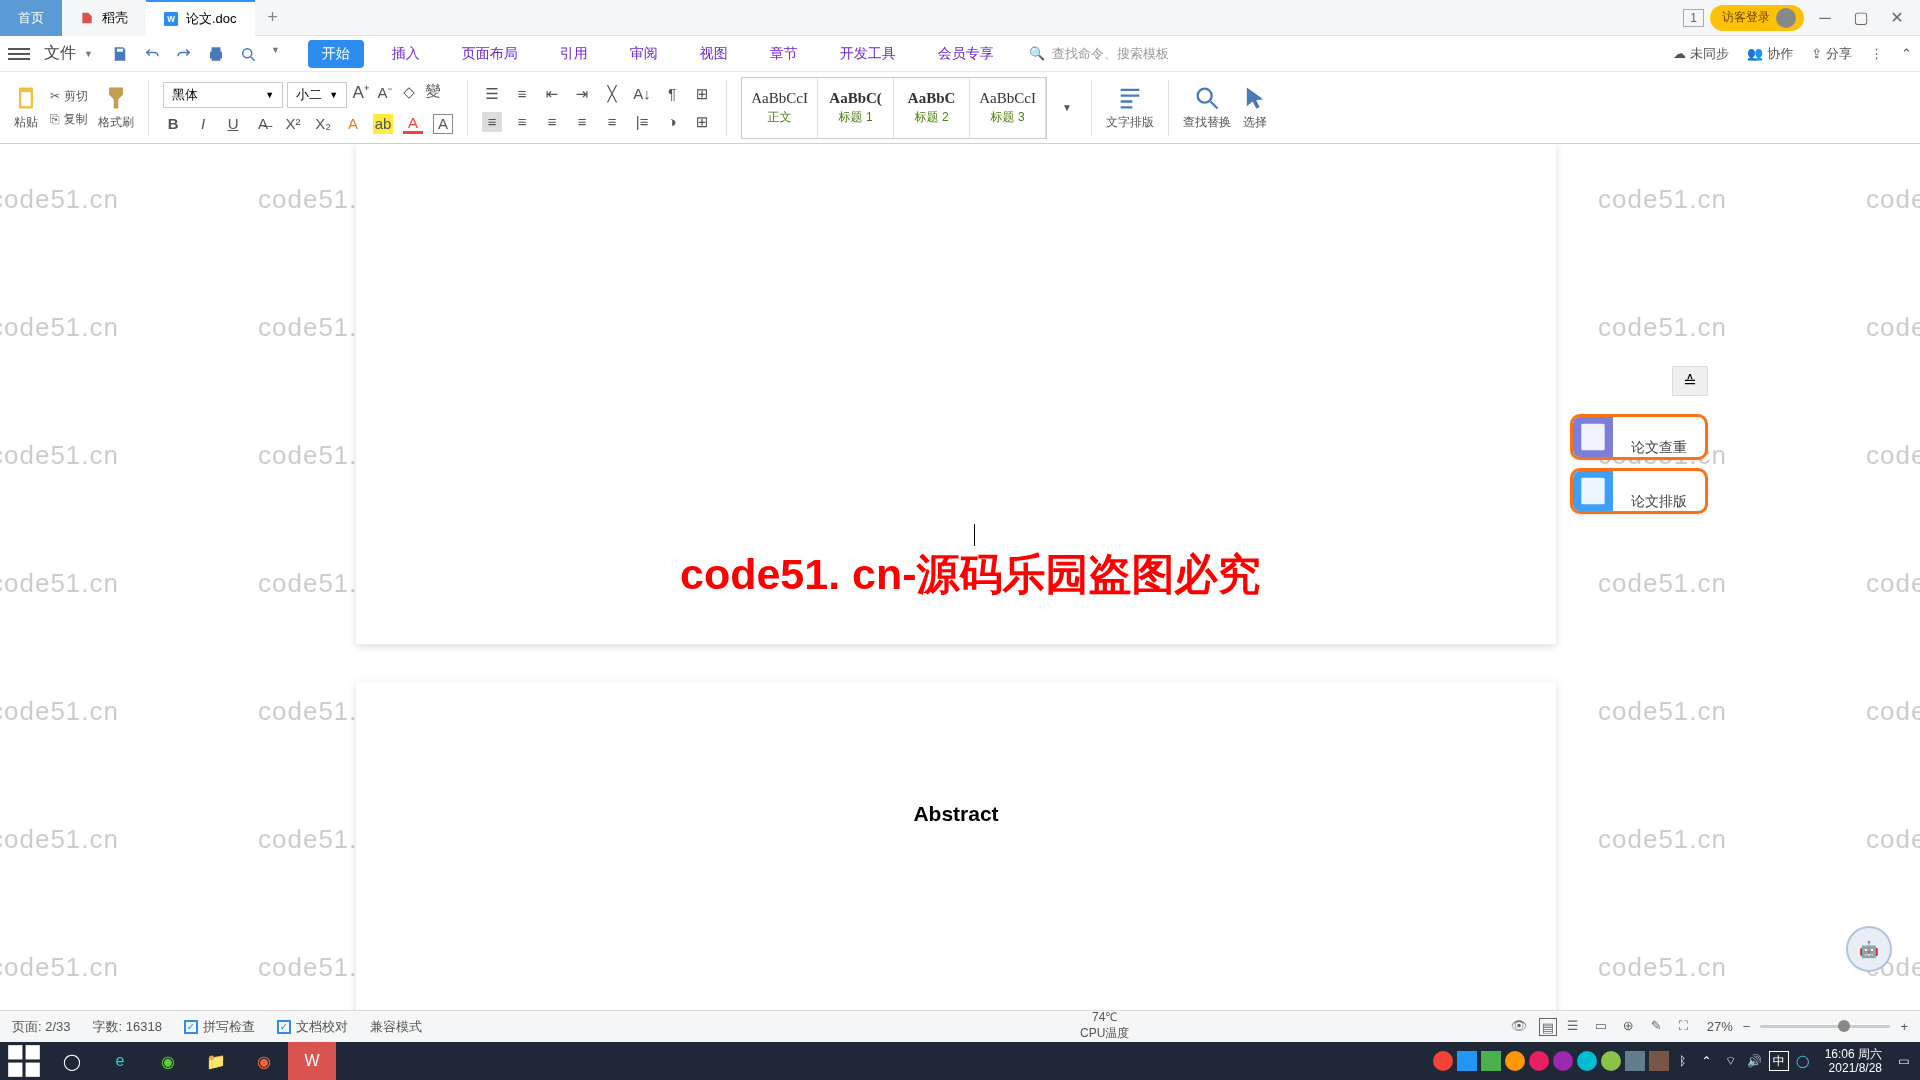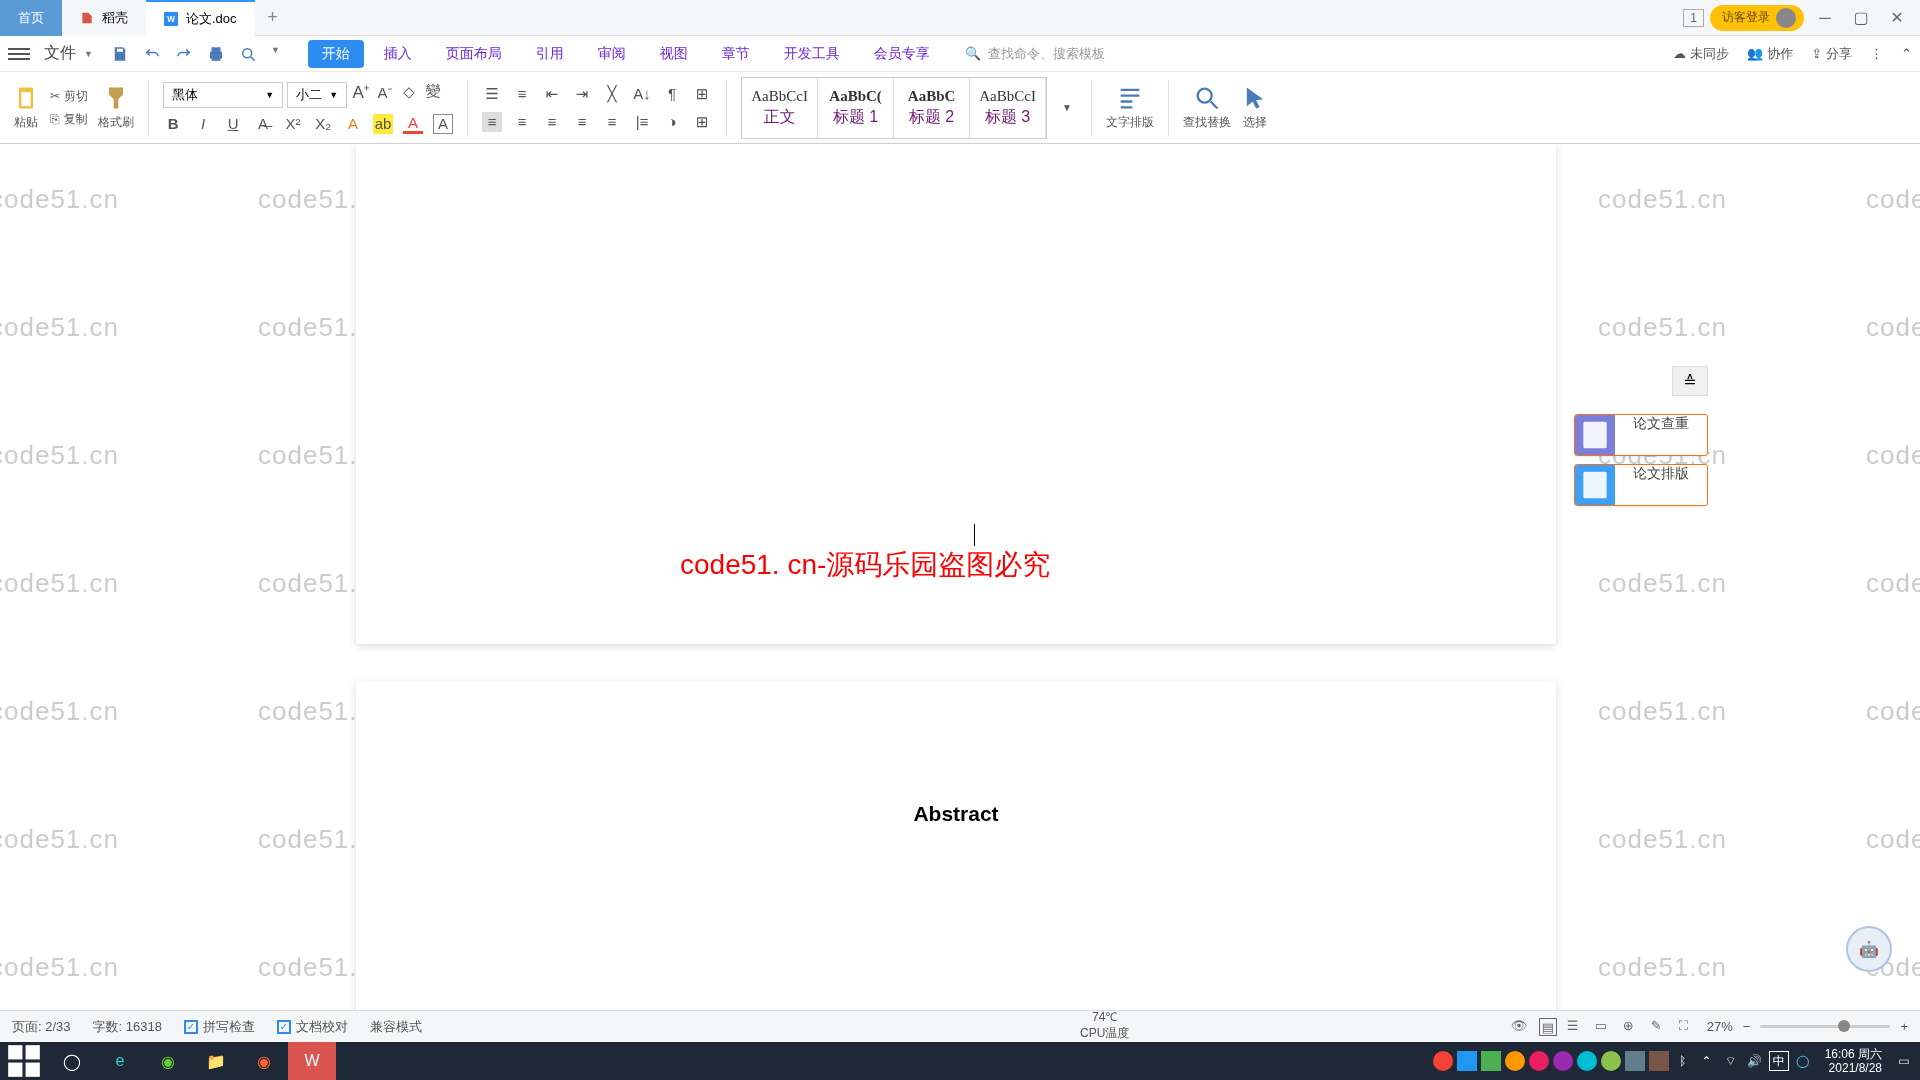--- a/index.html
+++ b/index.html
@@ -17,54 +17,54 @@
 .login-pill{background:#ffc107;border-radius:14px;padding:3px 8px 3px 12px;display:flex;align-items:center;gap:6px;font-size:12px;color:#6b4400}
 .avatar{width:20px;height:20px;border-radius:50%;background:#888;display:inline-block}
 .win-btn{width:30px;height:30px;display:flex;align-items:center;justify-content:center;color:#666}
 .menubar{height:36px;display:flex;align-items:center;padding:0 8px;gap:2px;border-bottom:1px solid #e8e8e8}
 .menu-ham{width:22px;height:22px;display:flex;flex-direction:column;justify-content:center;gap:3px;margin-right:6px}
 .menu-ham span{height:2px;background:#555}
 .menu-file{font-size:16px;color:#444;padding:0 6px}
 .menu-dd{font-size:9px;color:#777;margin-right:6px}
 .qat{display:flex;gap:14px;margin:0 10px}
 .qat-btn{width:18px;height:18px;color:#4a7ab8}
-.menu-tabs{display:flex;gap:6px;margin-left:10px}
+.menu-tabs{display:flex;gap:14px;margin-left:10px}
 .menu-tab{padding:5px 14px;font-size:14px;color:#6d28d9;border-radius:4px}
 .menu-tab.active{background:#2d8cf0;color:#fff}
 .menu-search{margin-left:20px;display:flex;align-items:center;gap:6px;color:#999;font-size:13px}
 .menu-right{margin-left:auto;display:flex;gap:18px;align-items:center;font-size:13px;color:#555}
 .menu-right-item{display:flex;align-items:center;gap:4px}
 .ribbon{height:72px;display:flex;align-items:center;padding:0 12px;border-bottom:1px solid #d0d0d0;gap:10px}
 .rgroup{display:flex;flex-direction:column;align-items:center;gap:2px}
 .rgroup-label{font-size:12px;color:#555}
 .sep{width:1px;height:56px;background:#e0e0e0;margin:0 4px}
 .big-icon{width:28px;height:28px;display:flex;align-items:center;justify-content:center;color:#4a7ab8}
 .small-btn{display:flex;align-items:center;gap:4px;font-size:12px;color:#555}
 .font-sel{border:1px solid #ccc;height:26px;padding:0 8px;font-size:13px;min-width:120px;display:flex;align-items:center;justify-content:space-between}
 .size-sel{border:1px solid #ccc;height:26px;padding:0 8px;font-size:13px;min-width:60px;display:flex;align-items:center;justify-content:space-between}
 .fmt-row{display:flex;gap:10px;align-items:center}
 .fmt-btn{width:20px;height:20px;display:flex;align-items:center;justify-content:center;color:#555;font-size:15px}
 .style-gallery{display:flex;border:1px solid #ccc}
 .style-item{width:76px;height:60px;border-right:1px solid #e0e0e0;display:flex;flex-direction:column;align-items:center;justify-content:center;gap:2px}
 .style-prev{font-size:15px;color:#333;font-family:serif}
-.style-lbl{font-size:16px;color:#701a75}
+.style-lbl{font-size:12px;color:#4d7c0f}
 .canvas{position:absolute;top:144px;left:0;right:0;bottom:38px;background:#fff;overflow:hidden}
 .watermark-layer{position:absolute;inset:0;pointer-events:none}
 .wm{position:absolute;color:#ccc;font-size:26px;font-weight:400;white-space:nowrap;letter-spacing:1px}
 .page{position:absolute;left:356px;width:1200px;background:#fff;box-shadow:0 2px 8px rgba(0,0,0,.15)}
 .page1{top:0;height:500px}
 .page2{top:538px;height:800px}
 .page-content{padding:120px 180px;font-family:"Times New Roman",serif}
 .abstract-title{text-align:center;font-size:21px;font-weight:700;margin-bottom:40px}
 .abstract-body{font-size:20px;line-height:2.1;text-align:justify;text-indent:2em}
-.overlay-text{position:absolute;top:546px;left:680px;color:#ff0000;font-size:28px;font-weight:400;z-index:50}
+.overlay-text{position:absolute;top:546px;left:680px;color:#ff0000;font-size:43px;font-weight:700;z-index:50}
 .cursor{position:absolute;top:380px;left:974px;width:1px;height:22px;background:#000}
 .side-panel{position:absolute;right:212px;top:222px;display:flex;flex-direction:column;gap:8px}
 .side-collapse{width:36px;height:30px;background:#f0f0f0;border:1px solid #ddd;display:flex;align-items:center;justify-content:center;margin-left:auto;margin-bottom:10px}
-.side-card{display:flex;align-items:flex-start;background:#fff;border:1px solid #f97316;border-radius:3px;overflow:hidden;box-shadow:0 1px 3px rgba(0,0,0,.1)}
+.side-card{display:flex;align-items:flex-end;background:#fff;border:3px solid #f97316;border-radius:10px;overflow:hidden;box-shadow:0 1px 3px rgba(0,0,0,.1)}
 .side-card-icon{width:40px;height:40px;display:flex;align-items:center;justify-content:center;color:#fff}
 .side-card-icon.purple{background:#7b7fda}
 .side-card-icon.blue{background:#3d9ff5}
 .side-card-label{padding:0 18px;font-size:14px;color:#444}
 .statusbar{position:absolute;bottom:38px;left:0;right:0;height:32px;background:#f5f6f7;border-top:1px solid #ddd;display:flex;align-items:center;padding:0 12px;gap:22px;font-size:13px;color:#555}
 .sb-item{display:flex;align-items:center;gap:5px}
 .sb-right{margin-left:auto;display:flex;align-items:center;gap:10px}
 .sb-icon{width:18px;height:18px;color:#666}
 .zoom-slider{width:130px;height:3px;background:#ccc;position:relative;border-radius:2px}
 .zoom-thumb{position:absolute;width:12px;height:12px;background:#888;border-radius:50%;top:-5px;left:60%}

